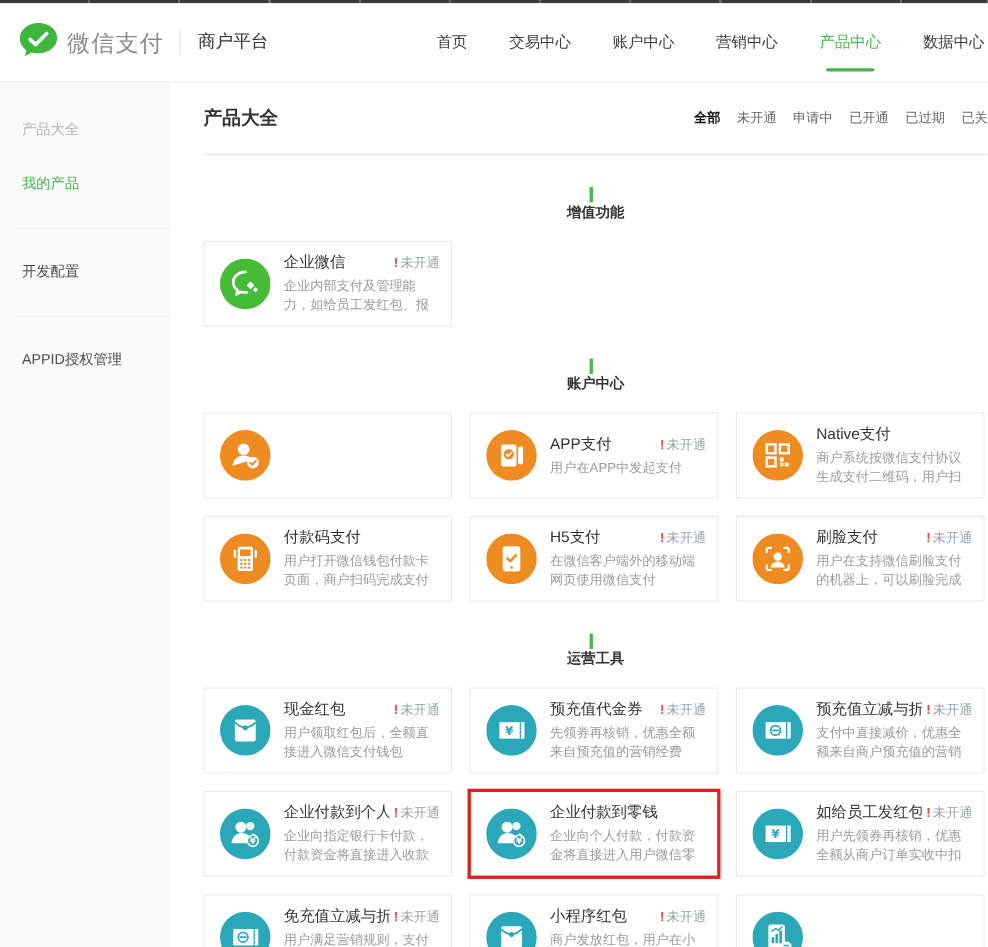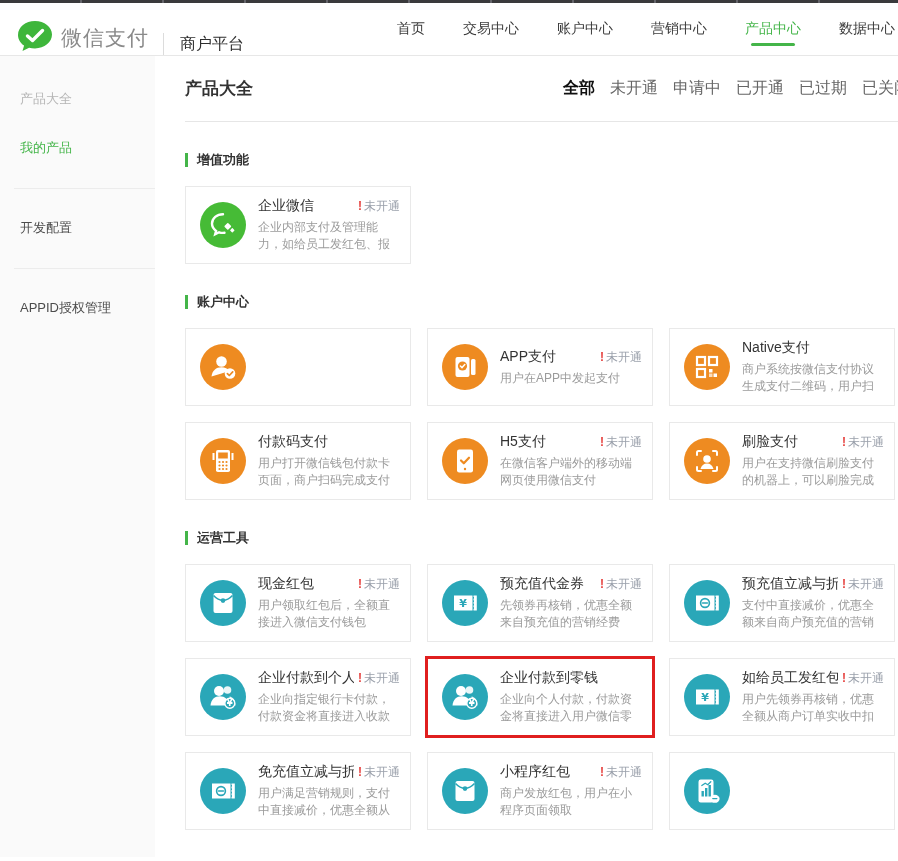--- a/index.html
+++ b/index.html
@@ -3,43 +3,43 @@
 <meta charset="utf-8">
 <style>
   * { box-sizing: border-box; margin: 0; padding: 0; }
   html,body { width:898px; height:861px; overflow:hidden; }
   body {
     font-family: "Liberation Sans", "DejaVu Sans", sans-serif;
     background:#fff; color:#333;
     --green:#44b549; --red:#e64340; --hl:#e01f1f;
   }
   .topbar { height:3px; background:repeating-linear-gradient(90deg,#3a3a3c 0 80px,#64646a 80px 82px); }
-  header { height:53px; display:flex; align-items:flex-end; padding-left:18px; border-bottom:1px solid #e7e7e7; background:#fff; }
+  header { height:72px; display:flex; align-items:center; padding-left:18px; border-bottom:1px solid #e7e7e7; background:#fff; }
   .logo { display:flex; align-items:center; gap:9px; cursor:pointer; }
   .logo-text { font-size:21px; color:#8a8a8a; letter-spacing:1px; }
   .hsep { width:1px; height:22px; background:#dcdcdc; margin:0 16px 0 14px; }
   .portal { font-size:16px; color:#2e2e2e; }
   nav { margin-left:auto; display:flex; height:100%; margin-right:-16px; }
   .nav-item { position:relative; display:flex; align-items:center; padding:0 19px; font-size:14px; color:#3c3c3c; cursor:pointer; white-space:nowrap; }
   .nav-item.active { color:var(--green); }
   .nav-item.active::after { content:""; position:absolute; left:50%; transform:translateX(-50%); bottom:9px; width:44px; height:3px; border-radius:2px; background:var(--green); }
   .page-body { display:flex; height:801px; }
   .sidebar { width:155px; background:#fafafa; padding-top:34px; flex-shrink:0; }
   .sb-item { padding-left:20px; font-size:13px; margin-bottom:31px; cursor:pointer; color:#4c4c4c; }
   .sb-item.category { color:#b5b5b5; cursor:default; }
   .sb-item.active { color:var(--green); }
   .sb-divider { height:1px; background:#ececec; margin:0 0 30px 14px; }
   .main { flex:1; padding-left:30px; overflow:hidden; background:#fff; }
   .main-header { display:flex; align-items:center; height:66px; border-bottom:1px solid #e6e6e6; }
   .main-header h1 { font-size:17px; font-weight:700; color:#333; }
   .filters { margin-left:auto; display:flex; margin-right:-12px; }
-  .filter { font-size:16px; color:#666; margin-left:15px; cursor:pointer; white-space:nowrap; }
+  .filter { font-size:12px; color:#666; margin-left:15px; cursor:pointer; white-space:nowrap; }
   .filter.active { color:#0f0f0f; font-weight:700; }
   .section { margin-top:29px; }
-  .section-title { display:flex; align-items:center; font-size:13px; font-weight:700; color:#333; margin-bottom:17px; }
+  .section-title { display:flex; align-items:center; font-size:13px; font-weight:700; color:#333; margin-bottom:17px;flex-direction:column; }
   .section-bar { width:3px; height:14px; background:var(--green); margin-right:9px; }
   .cards { display:flex; flex-wrap:wrap; gap:16px; width:710px; }
   .card { width:226px; height:78px; border:1px solid #e9e9e9; display:flex; align-items:center; padding:0 10px 0 14px; cursor:pointer; background:#fff; }
   .card.highlight { outline:3px solid var(--hl); outline-offset:-1px; }
   .card-icon { width:46px; height:46px; margin-right:12px; flex-shrink:0; }
   .card-icon svg { display:block; }
   .card-body { flex:1; min-width:0; }
   .card-top { display:flex; align-items:baseline; }
   .card-title { font-size:14px; font-weight:400; color:#333; white-space:nowrap; overflow:hidden; }
   .card-status { margin-left:auto; font-size:12px; color:#9aa0ab; white-space:nowrap; padding-left:4px; }

